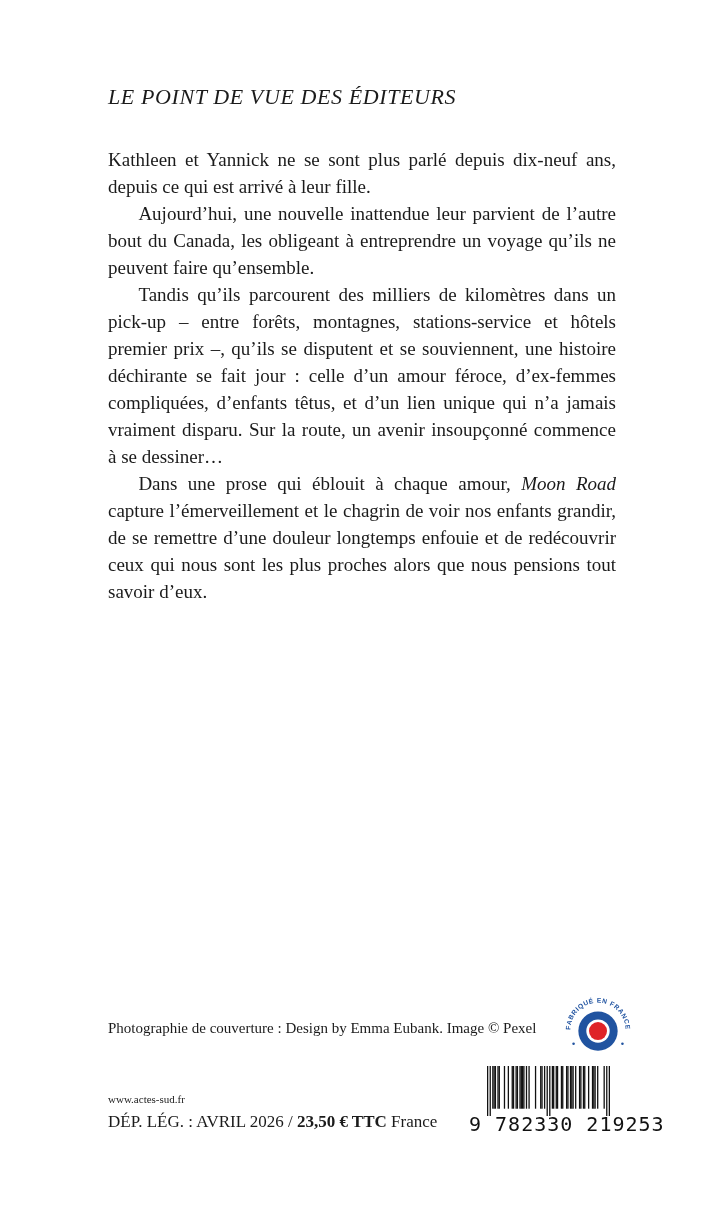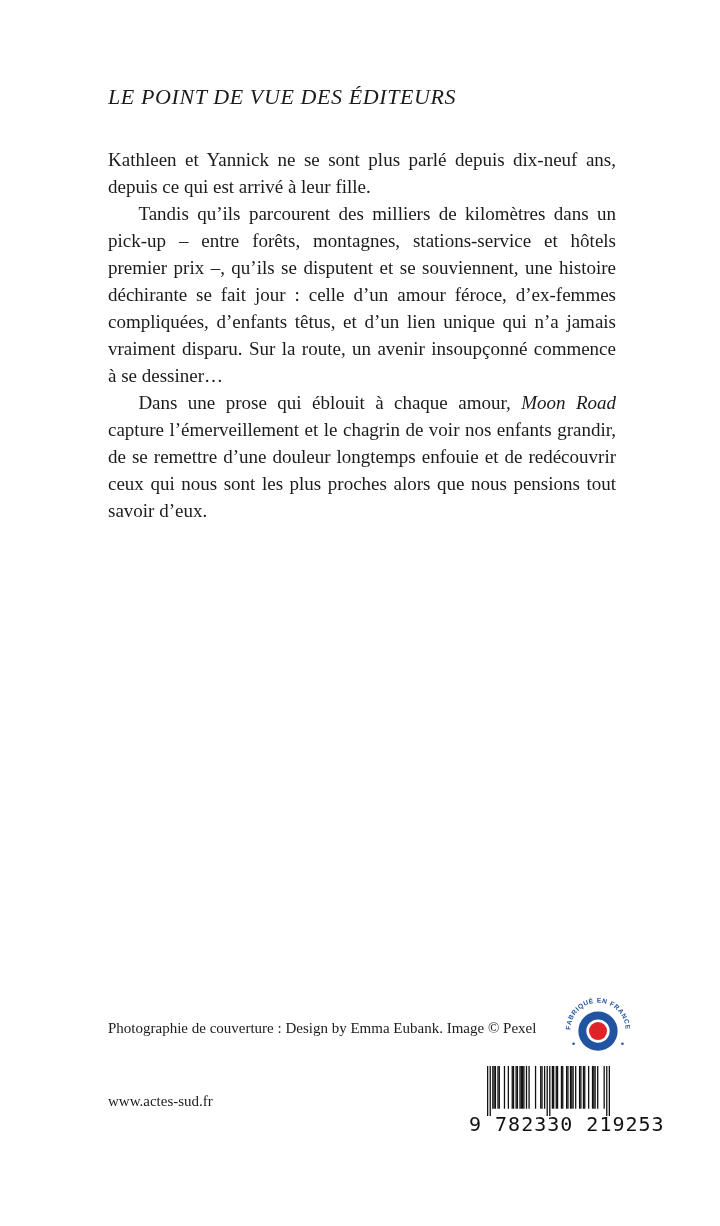--- a/index.html
+++ b/index.html
@@ -63,21 +63,21 @@
     position:absolute;
     left:108px; top:1060px;
     font-style:italic;
     font-size:28px;
     letter-spacing:1.5px;
     white-space:nowrap;
   }
   .publisher-site {
     position:absolute;
     left:108px; top:1093px;
-    font-size:15px;
+    font-size:11px;
     white-space:nowrap;
   }
   .legal {
     position:absolute;
     left:108px; top:1112px;
     font-size:17px;
     white-space:nowrap;
   }
   .legal .price { font-weight:bold; }
   .barcode-bars-wrap {
@@ -100,20 +100,21 @@
 </head>
 <body>
 
 <div class="page" style="--badge-blue: #2053a0; --badge-red: #df2328; --ink: #1b1b1b;">
 
   <div class="content">
     <h1 class="header">LE POINT DE VUE DES ÉDITEURS</h1>
 
     <div class="synopsis">
       <p>Kathleen et Yannick ne se sont plus parlé depuis dix-neuf ans, depuis ce qui est arrivé à leur fille.</p>
+      <p class="indent">Aujourd’hui, une nouvelle inattendue leur parvient de l’autre bout du Canada, les obligeant à entreprendre un voyage qu’ils ne peuvent faire qu’ensemble.</p>
       <p class="indent">Tandis qu’ils parcourent des milliers de kilomètres dans un pick-up – entre forêts, montagnes, stations-service et hôtels premier prix –, qu’ils se disputent et se souviennent, une histoire déchirante se fait jour : celle d’un amour féroce, d’ex-femmes compliquées, d’enfants têtus, et d’un lien unique qui n’a jamais vraiment disparu. Sur la route, un avenir insoupçonné commence à se dessiner…</p>
       <p class="indent"><span>Dans une prose qui éblouit à chaque amour, </span><span class="book-title-italic">Moon Road</span><span> capture l’émerveillement et le chagrin de voir nos enfants grandir, de se remettre d’une douleur longtemps enfouie et de redécouvrir ceux qui nous sont les plus proches alors que nous pensions tout savoir d’eux.</span></p>
     </div>
 
   </div>
 
   <div class="credits">Photographie de couverture : Design by Emma Eubank. Image © Pexel</div>
 
   <svg class="badge" viewBox="0 0 64 64" aria-hidden="true">
     <defs>
@@ -122,20 +123,21 @@
     <circle class="outer" cx="32" cy="33" r="18.5"></circle>
     <circle class="mid" cx="32" cy="33" r="11"></circle>
     <circle class="core" cx="32" cy="33" r="8.5"></circle>
     <circle class="dot" cx="9" cy="45" r="1.2"></circle>
     <circle class="dot" cx="55" cy="45" r="1.2"></circle>
     <text><textPath href="#badgearc" startOffset="50%" text-anchor="middle">FABRIQUÉ EN FRANCE</textPath></text>
   </svg>
 
   <div class="publisher-site">www.actes-sud.fr</div>
 
+  <div class="legal"><span>DÉP. LÉG. : AVRIL 2026 / </span><span class="price">23,50 € TTC</span><span> France</span></div>
 
   <div class="barcode-bars-wrap">
     <svg viewBox="0 0 95 48" preserveAspectRatio="none" aria-hidden="true">
         <rect x="0" y="0" width="1" height="48"></rect>
         <rect x="2" y="0" width="1" height="48"></rect>
         <rect x="4" y="0" width="1" height="41"></rect>
         <rect x="5" y="0" width="1" height="41"></rect>
         <rect x="6" y="0" width="1" height="41"></rect>
         <rect x="8" y="0" width="1" height="41"></rect>
         <rect x="9" y="0" width="1" height="41"></rect>

